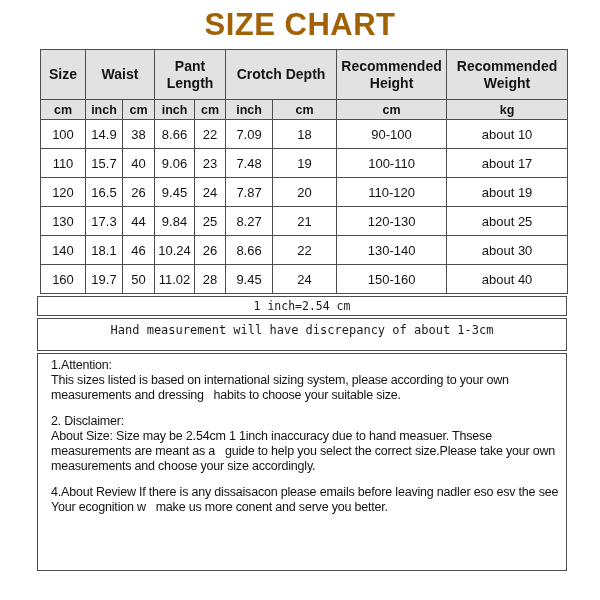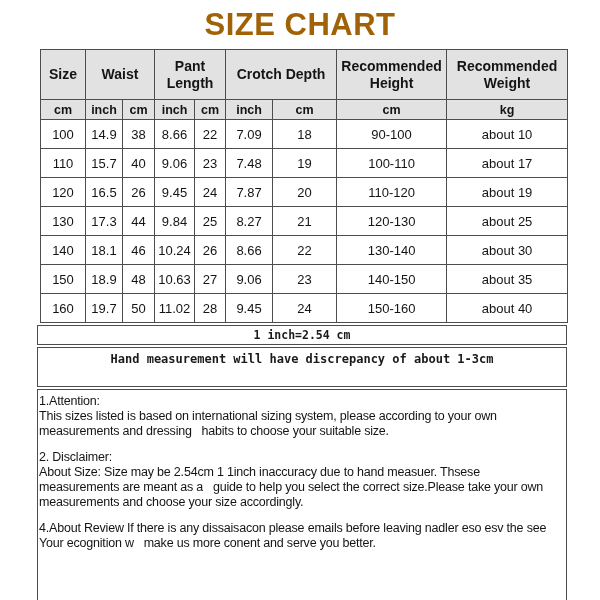--- a/index.html
+++ b/index.html
@@ -66,33 +66,33 @@
     font-size:13px;
     background:#fff;
   }
 
   .footnote{
     margin-left:37px;
     width:530px;
     border:1px solid var(--border);
     text-align:center;
     font-family:"DejaVu Sans Mono", monospace;
-    font-weight:bold;
+    font-weight:normal;
     color:#1a1a1a;
   }
   .fn1{margin-top:2px;height:20px;line-height:19px;font-size:11.5px;}
-  .fn2{margin-top:2px;height:40px;line-height:23px;font-size:12px;}
+  .fn2{margin-top:2px;height:33px;line-height:23px;font-size:12px;}
 
   .notes{
     margin-top:2px;
     margin-left:37px;
     width:530px;
     min-height:218px;
     border:1px solid var(--border);
-    padding:4px 6px 5px 1px;
+    padding:4px 6px 5px 13px;
   }
   .notes p{
     margin:0 0 11px 0;
     font-size:12.5px;
     line-height:15px;
     letter-spacing:-0.2px;
     white-space:pre-wrap;
   }
   .notes p:last-child{margin-bottom:0;}
 </style>
@@ -186,31 +186,20 @@
           <td>18.1</td>
           <td>46</td>
           <td>10.24</td>
           <td>26</td>
           <td>8.66</td>
           <td>22</td>
           <td>130-140</td>
           <td>about 30</td>
         </tr>
         <tr>
-          <td>150</td>
-          <td>18.9</td>
-          <td>48</td>
-          <td>10.63</td>
-          <td>27</td>
-          <td>9.06</td>
-          <td>23</td>
-          <td>140-150</td>
-          <td>about 35</td>
-        </tr>
-        <tr>
           <td>160</td>
           <td>19.7</td>
           <td>50</td>
           <td>11.02</td>
           <td>28</td>
           <td>9.45</td>
           <td>24</td>
           <td>150-160</td>
           <td>about 40</td>
         </tr>

